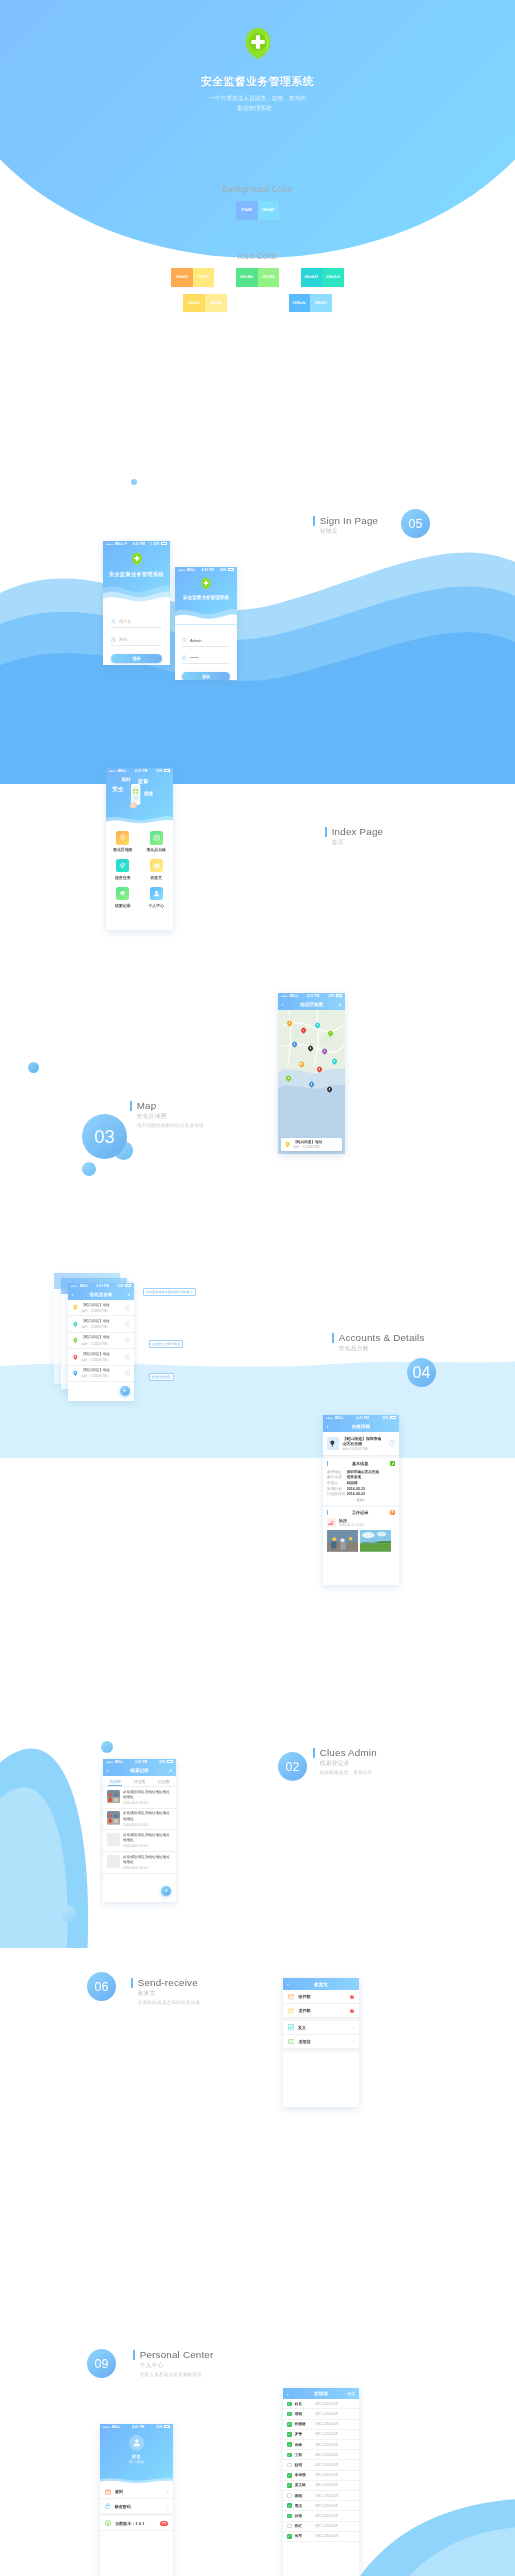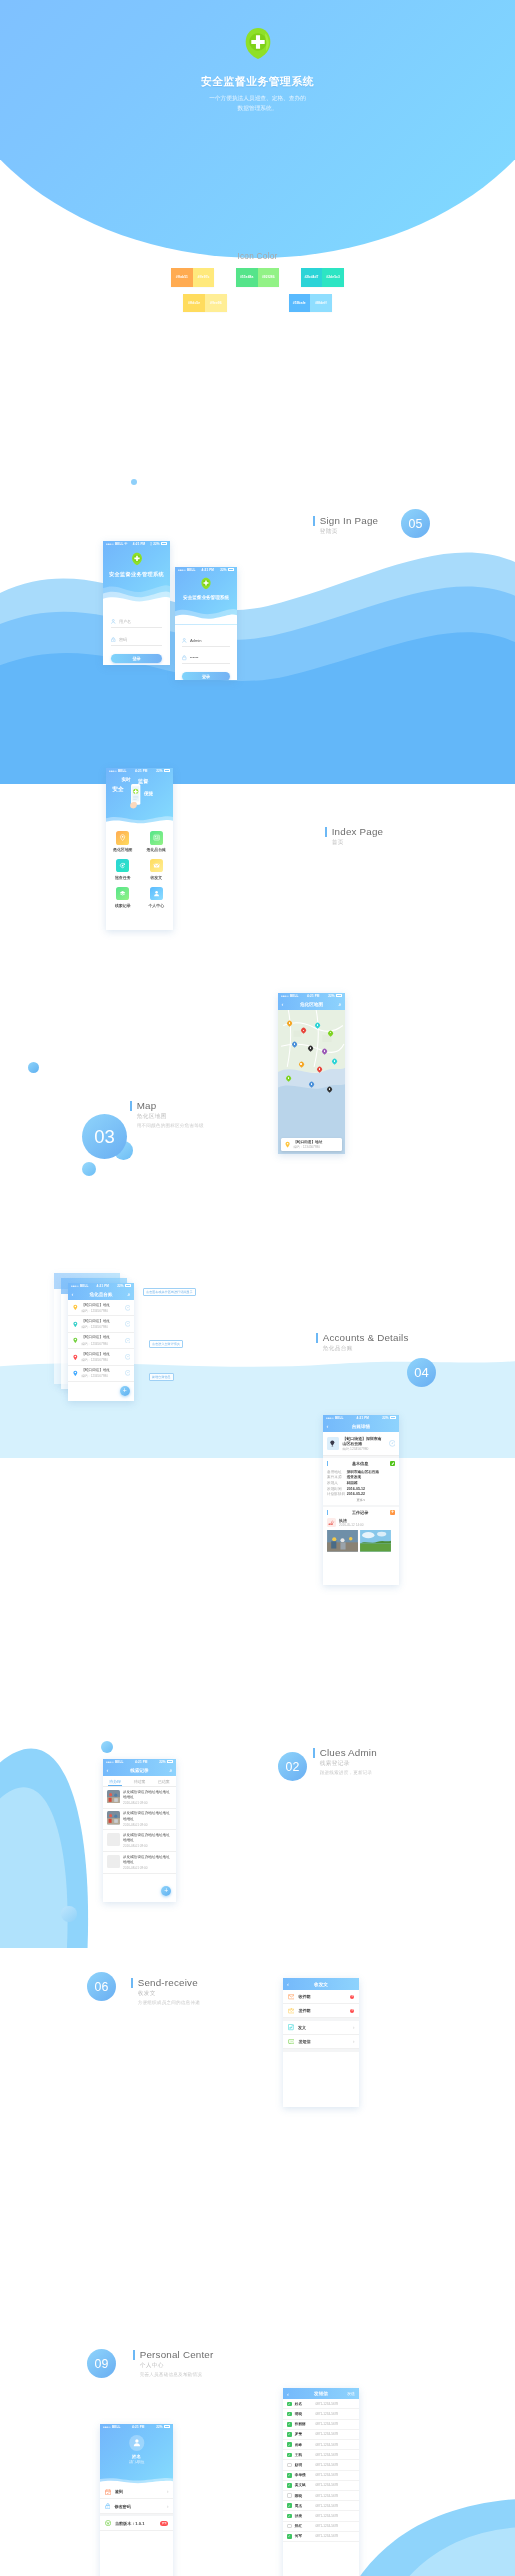--- a/index.html
+++ b/index.html
@@ -159,20 +159,29 @@
       <path d="M46 14c6 6 8 16 6 26-5-9-6-18-6-26z" fill="#a5ec3d"></path>
       <path d="M50 26c4 7 3 16-2 23-1-9 1-17 2-23z" fill="#a5ec3d"></path>
     </svg>
     <div class="hero-title">安全监督业务管理系统</div>
     <div class="hero-sub">
       <div>一个方便执法人员巡查、定格、查办的</div>
       <div>数据管理系统。</div>
     </div>
   </div>
 
+  <div style="position:absolute;left:0;top:185px;width:515px;">
+    <div class="pal-title">Background Color</div>
+    <div class="swatch-row" style="margin-top:7.2px;">
+      <div class="sw-pair">
+        <div class="sw" id="bg0" style="background: rgb(127, 184, 255);">#7fb8ff</div>
+        <div class="sw" id="bg1" style="background: rgb(128, 221, 255);">#80ddff</div>
+      </div>
+    </div>
+  </div>
 
   <div style="position:absolute;left:0;top:252px;width:515px;">
     <div class="pal-title">Icon Color</div>
     <div class="swatch-row" style="margin-top:7.2px;">
       <div class="sw-pair">
         <div class="sw" id="ic0" style="background: rgb(255, 171, 81);">#ffab51</div>
         <div class="sw" id="ic1" style="background: rgb(255, 233, 124);">#ffe97c</div>
       </div>
       <div class="sw-pair">
         <div class="sw" id="ic2" style="background: rgb(85, 228, 138);">#55e48a</div>
@@ -518,25 +527,25 @@
         </div>
       </div>
     </div>
   </div>
 
   <div class="bandbg" style="top:1373px;height:85px;"></div>
   <svg style="position:absolute;left:0;top:1355px;width:515px;height:20.6px;" viewBox="0 0 1000 40" preserveAspectRatio="none">
     <path d="M0,40 L0,22 C200,4 420,34 640,18 C800,6 900,20 1000,12 L1000,40 Z" fill="#d6f1fd"></path>
   </svg>
 
-  <div class="sec-head" style="left:316px;top:1332px;">
+  <div class="sec-head" style="left:332px;top:1332px;">
     <div><span class="sec-bar"></span><span class="sec-en">Accounts &amp; Details</span></div>
     <div class="sec-cn">危化品台账</div>
   </div>
-  <div class="num-ball" style="left:407px;top:1358px;width:29px;height:29px;font-size:13px;">04</div>
+  <div class="num-ball" style="left:407px;top:1358px;width:29px;height:29px;font-size:16px;">04</div>
 
   <div class="phone" style="left:54px;top:1273px;width:66px;height:111px;opacity:.55;">
     <div class="navblue" style="height:15.5px;"></div>
   </div>
   <div class="phone" style="left:61px;top:1278px;width:66px;height:111px;opacity:.75;">
     <div class="navblue" style="height:15.5px;"></div>
   </div>
   <div class="phone" style="left:68px;top:1283px;width:66px;height:118px;">
     <div class="navblue">
       <div class="statusbar">

